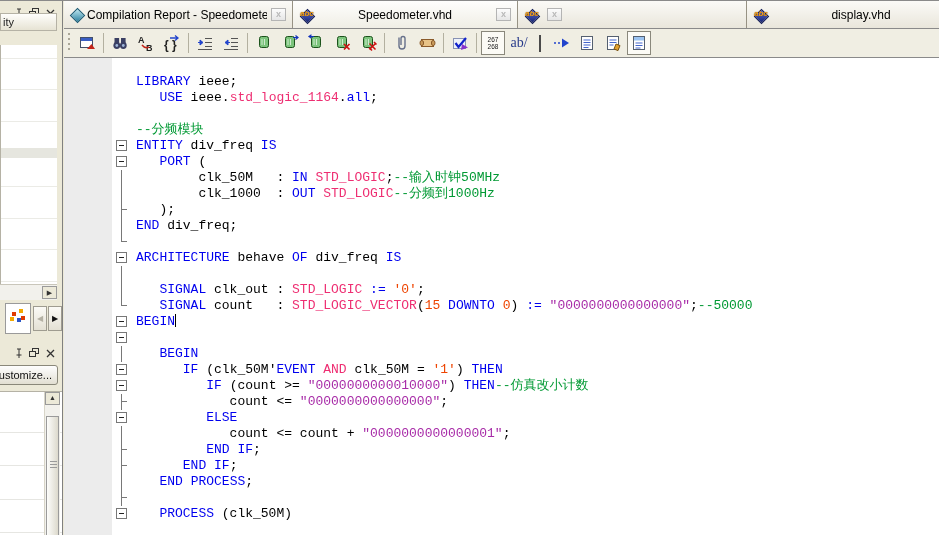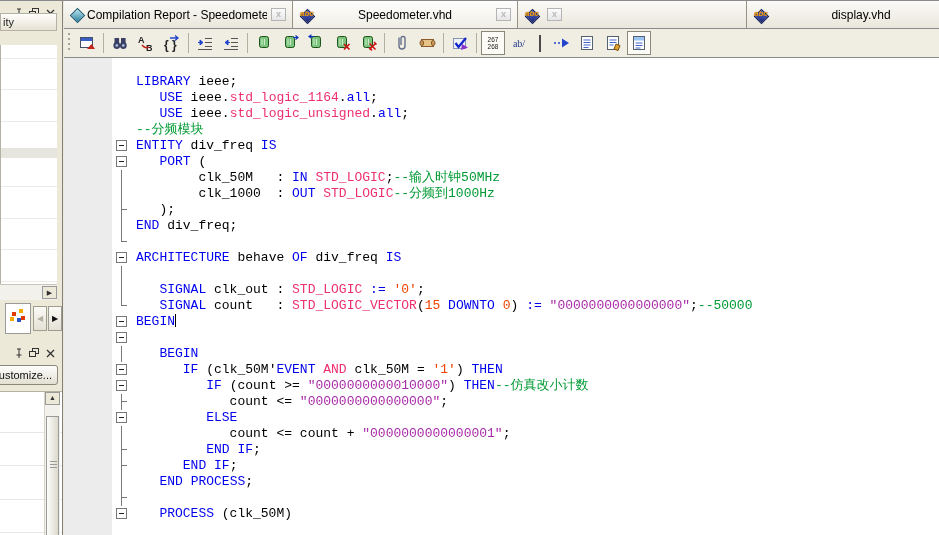--- a/index.html
+++ b/index.html
@@ -69,21 +69,21 @@
   #toolbar{position:absolute;left:64px;top:28px;width:875px;height:29px;background:#f0eee3;
     border-bottom:1px solid #8a8a8a;display:flex;align-items:center;box-sizing:border-box;padding-left:3px;}
   .grip{width:2px;height:20px;margin:0 4px 0 1px;
     background:repeating-linear-gradient(#a9a696 0 2px,transparent 2px 5px);}
   .tbtn{width:24px;height:24px;display:flex;align-items:center;justify-content:center;
     border:1px solid transparent;box-sizing:border-box;margin:0 1px;background:transparent;}
   .tbtn.pressed{border:1px solid #8a887c;background:#fcfbf6;}
   .tsep{width:1px;height:20px;background:#b3b0a0;margin:0 3px;flex-shrink:0;}
   .tsep.tall{width:2px;height:17px;background:#4a4a4a;margin:0 7px;}
   .lnbox{font-family:"Liberation Sans",sans-serif;font-size:6.5px;line-height:7px;color:#222;text-align:center;}
-  .abtxt{font-size:10px;color:#273a8a;font-family:"Liberation Serif",serif;}
+  .abtxt{font-size:14px;color:#273a8a;font-family:"Liberation Serif",serif;}
   
   #editor{position:absolute;left:64px;top:57px;width:875px;height:478px;background:#fff;overflow:hidden;
     font-family:"Liberation Mono","DejaVu Sans Mono",monospace;font-size:13px;line-height:16px;}
   .line{display:flex;height:16px;}
   .gutter{width:48px;background:#ececec;color:var(--c-ln);text-align:right;
     padding-right:9px;box-sizing:border-box;font-size:12px;flex-shrink:0;}
   #gutter-fill{position:absolute;left:0;top:0;width:48px;height:478px;background:#ececec;}
   .fold{width:22px;position:relative;flex-shrink:0;background:#fff;}
   .code{white-space:pre;padding-left:2px;}
   .fm-box{position:absolute;left:4px;top:2px;width:11px;height:11px;border:1px solid #787878;
@@ -356,21 +356,20 @@
       <span class="code"><span class="c-kw">LIBRARY</span><span class="c-pl"> ieee;</span></span>
     </div>
     <div class="line">
       <span class="gutter">3</span>
       <span class="fold"></span>
       <span class="code"><span class="c-pl">   </span><span class="c-kw">USE</span><span class="c-pl"> ieee.</span><span class="c-ty">std_logic_1164</span><span class="c-pl">.</span><span class="c-kw">all</span><span class="c-pl">;</span></span>
     </div>
     <div class="line">
       <span class="gutter">4</span>
       <span class="fold"></span>
-      <span class="code"><span class="c-pl">   </span><span class="c-kw">USE</span><span class="c-pl"> ieee.</span><span class="c-ty">std_logic_unsigned</span><span class="c-pl">.</span><span class="c-kw">all</span><span class="c-pl">;</span></span>
     </div>
     <div class="line">
       <span class="gutter">5</span>
       <span class="fold"></span>
       <span class="code"><span class="c-cm">--分频模块</span></span>
     </div>
     <div class="line">
       <span class="gutter">6</span>
       <span class="fold">
         <span class="fm-box">

